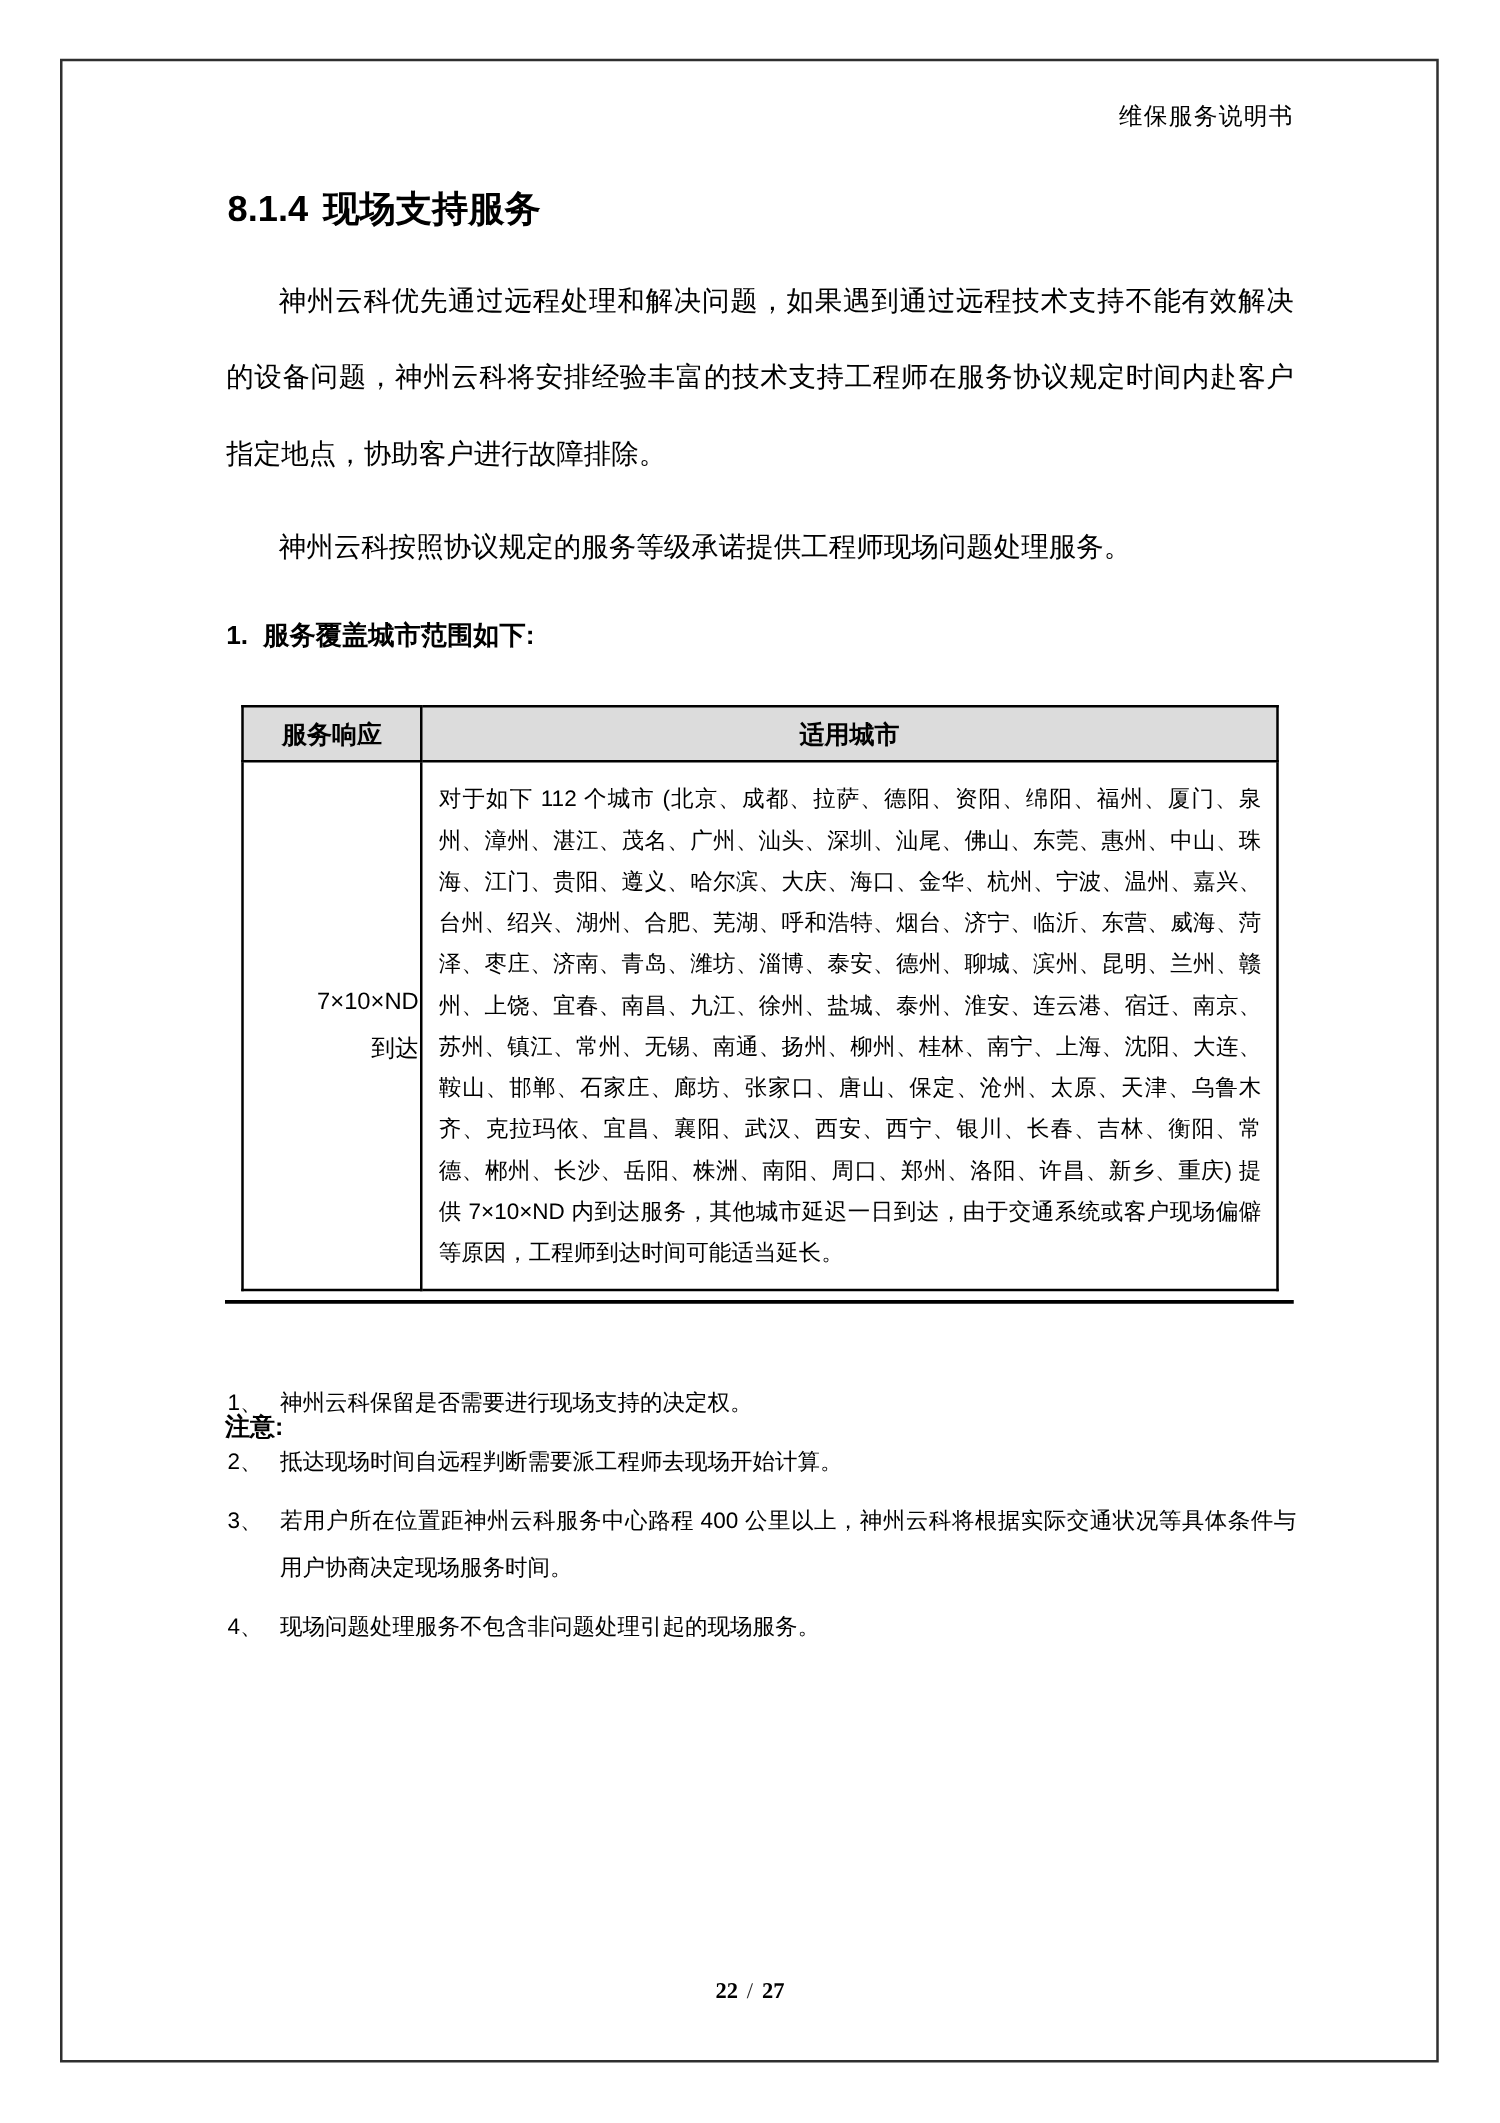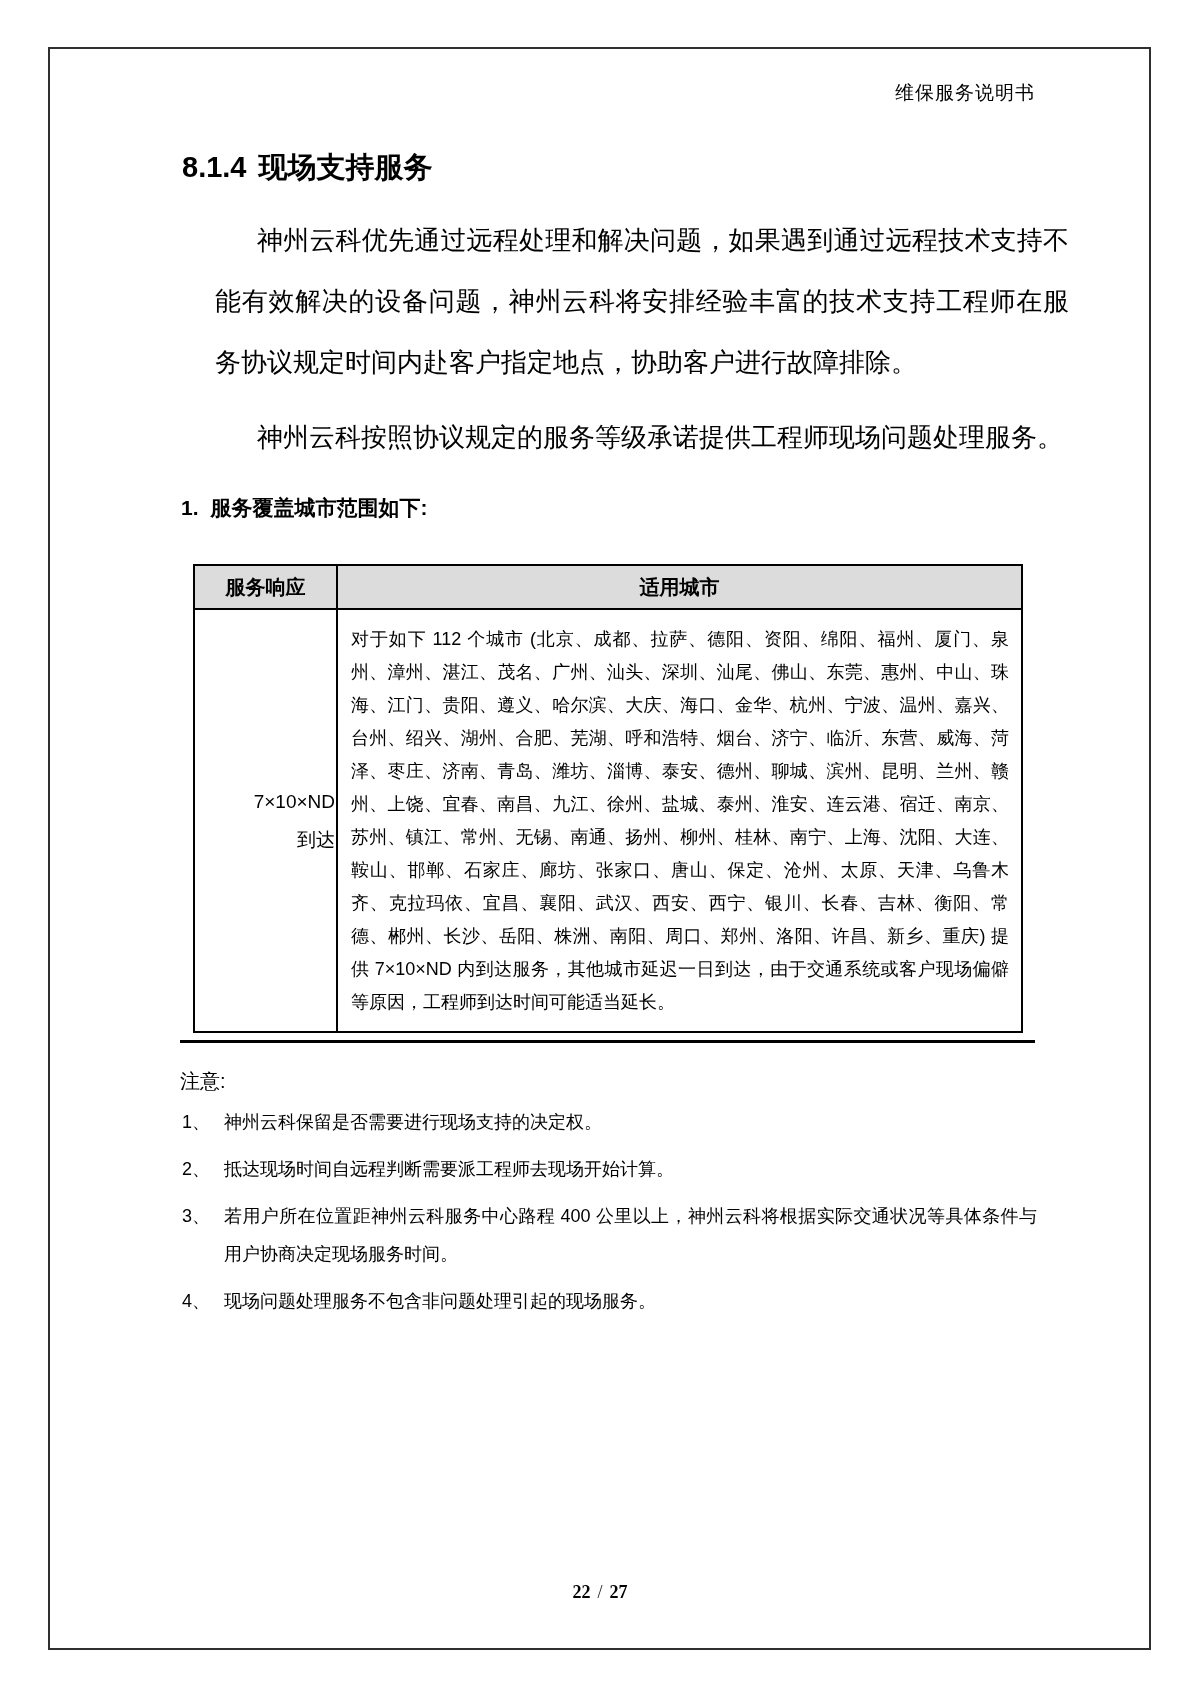--- a/index.html
+++ b/index.html
@@ -41,24 +41,23 @@
     left: 182px;
     font-size: 29px;
     font-weight: bold;
     white-space: nowrap;
   }
   .sec-heading .sec-num { margin-right: 12px; }
   .body-para {
     position: absolute;
     left: 181px;
     width: 854px;
-    font-size: 26px;
+    font-size: 22px;
     text-align: justify;
     text-indent: 42px;
-    margin-left: 34px;
   }
   .para-1 { top: 210px; line-height: 61px; }
   .para-2 { top: 415px; line-height: 45px; }
   .coverage-heading {
     position: absolute;
     top: 494px;
     left: 181px;
     font-size: 21px;
     font-weight: bold;
     white-space: nowrap;
@@ -102,24 +101,24 @@
   .divider-rule {
     position: absolute;
     top: 1040px;
     left: 180px;
     width: 855px;
     height: 3px;
     background: #000000;
   }
   .notes-heading {
     position: absolute;
-    top: 1068px;
+    top: 1128px;
     left: 180px;
     font-size: 20px;
-    font-weight: normal;
+    font-weight: bold;
   }
   .notes-list {
     position: absolute;
     top: 1103px;
     left: 182px;
     width: 855px;
     font-size: 18px;
   }
   .note-item {
     display: flex;

